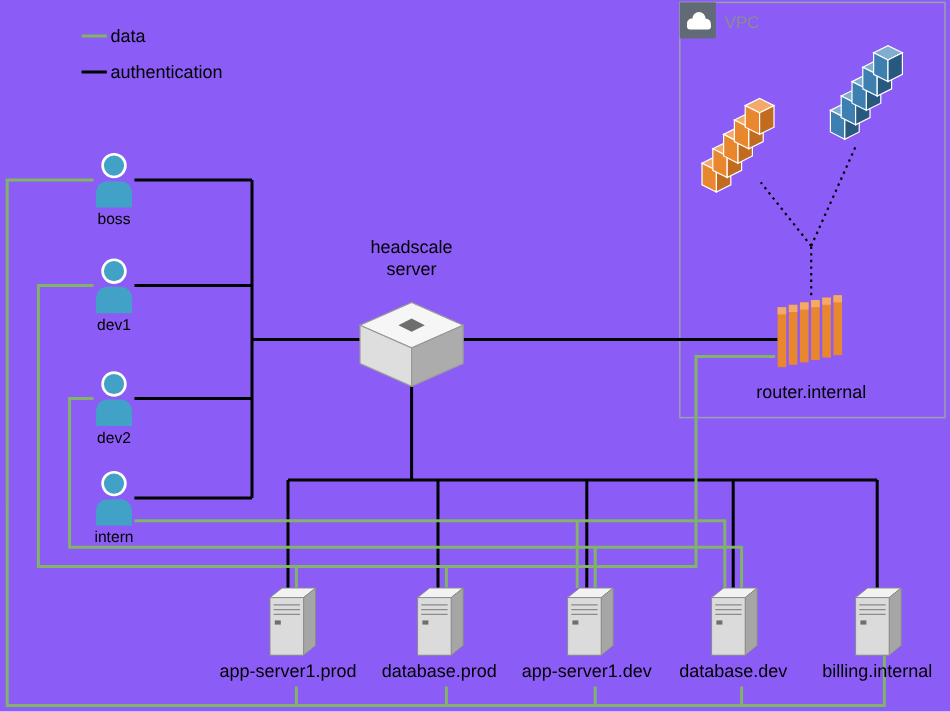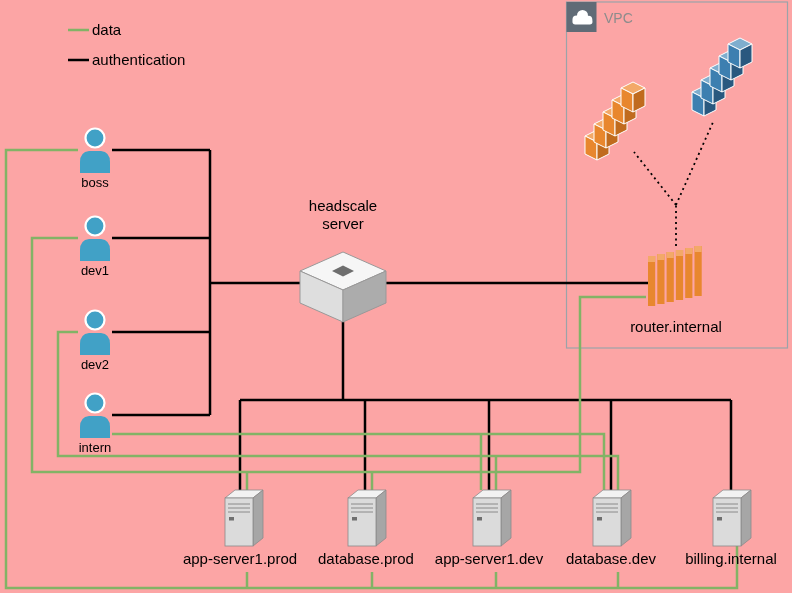--- a/index.html
+++ b/index.html
@@ -1,16 +1,16 @@
 <!DOCTYPE html>
 <html style="--edge_data: #82B366; --edge_auth: #000000; --person_blue: #41A1C6; --aws_orange: #E8872E; --aws_blue: #3D7FB0; --vpc_header: #606B76; --server_gray: #DBDBDB;"><head>
 <meta charset="utf-8">
 <style>
   html,body{margin:0;padding:0;background:#fff}
-  .canvas{position:relative;width:792px;height:593px;background:#fca5a5;font-family:"Liberation Sans",sans-serif;overflow:hidden}
+  .canvas{position:relative;width:792px;height:593px;background:#8b5cf6;font-family:"Liberation Sans",sans-serif;overflow:hidden}
   svg{display:block}
   text{font-family:"Liberation Sans",sans-serif;fill:#000}
   .lbl{font-size:15px}
   .lbl-user{font-size:13px}
   .lbl-vpc{font-size:14px;fill:#8C8C8C}
   .edge-auth{stroke:var(--edge_auth,#000);stroke-width:2.5;fill:none}
   .edge-data{stroke:var(--edge_data,#82B366);stroke-width:2.5;fill:none}
   .edge-dot{stroke:#000;stroke-width:1.8;stroke-dasharray:2 3.5;fill:none}
   .vpc-box{fill:none;stroke:#9BA3A9;stroke-width:1.2}
   .vpc-hdr{fill:var(--vpc_header,#606B76)}

